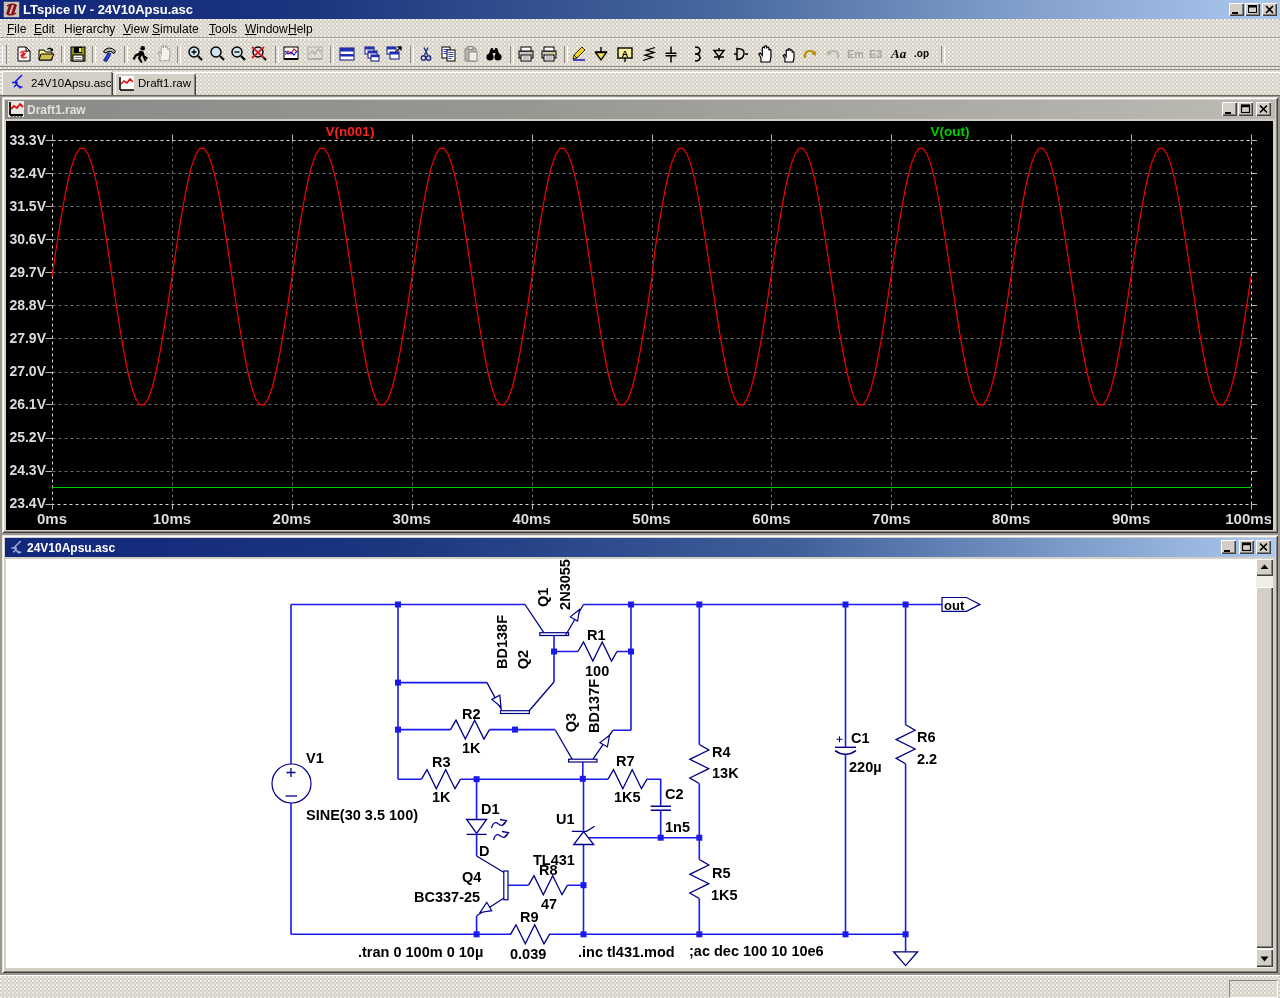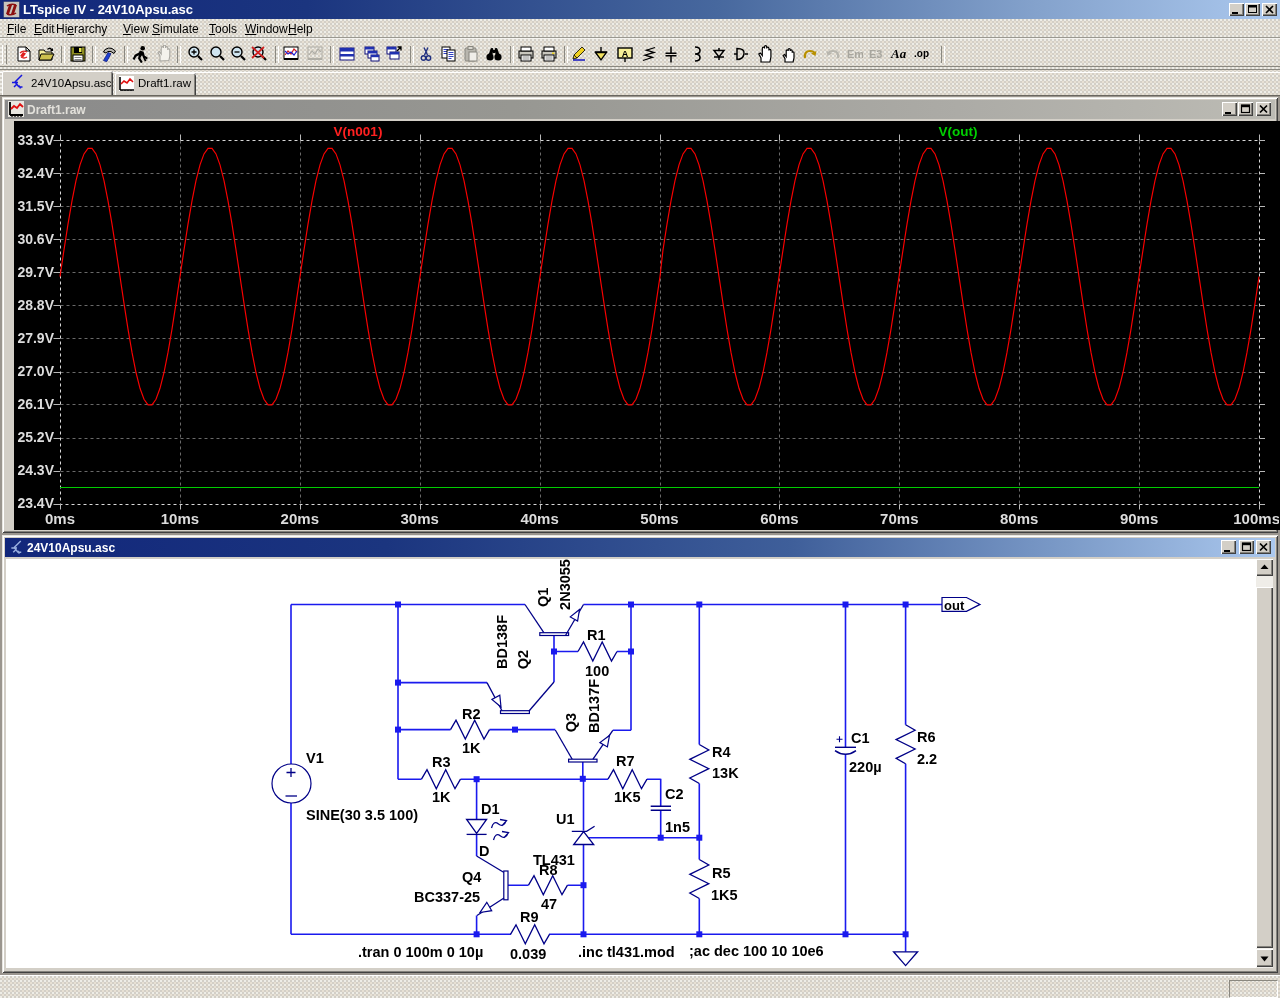--- a/index.html
+++ b/index.html
@@ -16,21 +16,21 @@
 #tabbar{left:0;top:67px;width:1280px;height:28px;}
 #mdi{left:0;top:95px;width:1280px;height:880px;background:#9a958e;box-shadow:inset 0 1px 0 #6a675f;}
 #statusbar{left:0;top:975px;width:1280px;height:23px;border-top:1px solid #fff;}
 .win{position:absolute;background:#d3cfc7;box-shadow:inset 1px 1px 0 #e8e6e0,inset -1px -1px 0 #404040,inset 2px 2px 0 #fff,inset -2px -2px 0 #84827c;}
 .wtitle{position:absolute;left:3px;right:3px;top:3px;height:19px;}
 .wtitle .ttext{position:absolute;left:22px;top:3px;font-size:12px;font-weight:bold;color:#fff;}
 .tbtn{position:absolute;top:2px;width:16px;height:14px;background:#d3cfc7;box-shadow:inset 1px 1px 0 #fff,inset -1px -1px 0 #404040,inset -2px -2px 0 #84827c;}
 .tbtn svg{position:absolute;left:0;top:0;}
 #wavewin{left:2px;top:2px;width:1276px;height:436px;}
 #wavetitle{background:linear-gradient(90deg,#8a8a8a 0%,#979792 40%,#acaba6 75%,#bcbbb4 100%);}
-#plotarea{position:absolute;left:12px;top:24px;width:1267px;height:409px;background:#000;}
+#plotarea{position:absolute;left:4px;top:24px;width:1267px;height:409px;background:#000;}
 #schwin{left:2px;top:440px;width:1276px;height:438px;}
 #schtitle{background:linear-gradient(90deg,#12277b 0%,#1b357f 30%,#3f5f9a 62%,#7d9cc9 84%,#abc8ee 100%);}
 #schcanvas{position:absolute;left:4px;top:24px;width:1250px;height:409px;background:#fff;}
 #vscroll{position:absolute;left:1254px;top:24px;width:17px;height:409px;background:#efede8;}
 .sbtn{position:absolute;left:0;width:17px;background:#d3cfc7;box-shadow:inset 1px 1px 0 #fff,inset -1px -1px 0 #404040,inset -2px -2px 0 #84827c;}
 .menu-u{text-decoration:underline;}
 .sep{position:absolute;top:7px;width:2px;height:17px;border-left:1px solid #8a8880;border-right:1px solid #fff;}
 .ticon{position:absolute;top:6px;width:18px;height:18px;}
 .tab{position:absolute;background:#d3cfc7;}
 </style>
@@ -60,21 +60,21 @@
       </div>
     <div class="tbtn" style="left:1262px;top:3px;width:15px;height:13px">
         <svg width="15" height="13">
           <path d="M4 3 L11 10 M11 3 L4 10" stroke="#000" stroke-width="1.6"></path>
         </svg>
       </div>
   </div>
   <div id="menubar" class="abs dith">
     <span style="left:7px"><span class="menu-u">F</span>ile</span>
     <span style="left:34px"><span class="menu-u">E</span>dit</span>
-    <span style="left:56px">Hi<span class="menu-u">e</span>rarchy</span>
+    <span style="left:64px">Hi<span class="menu-u">e</span>rarchy</span>
     <span style="left:123px"><span class="menu-u">V</span>iew</span>
     <span style="left:152px"><span class="menu-u">S</span>imulate</span>
     <span style="left:209px"><span class="menu-u">T</span>ools</span>
     <span style="left:245px"><span class="menu-u">W</span>indow</span>
     <span style="left:288px"><span class="menu-u">H</span>elp</span>
   </div>
   <div id="toolbar" class="abs dith">
     <div class="abs" style="left:2px;top:6px;width:3px;height:19px;border-left:1px solid #fff;border-right:1px solid #8a8880"></div>
     <svg class="ticon" style="left:15px">
         <path d="M3 2 h8 l4 4 v10 h-12 z" fill="#fff" stroke="#000"></path>

